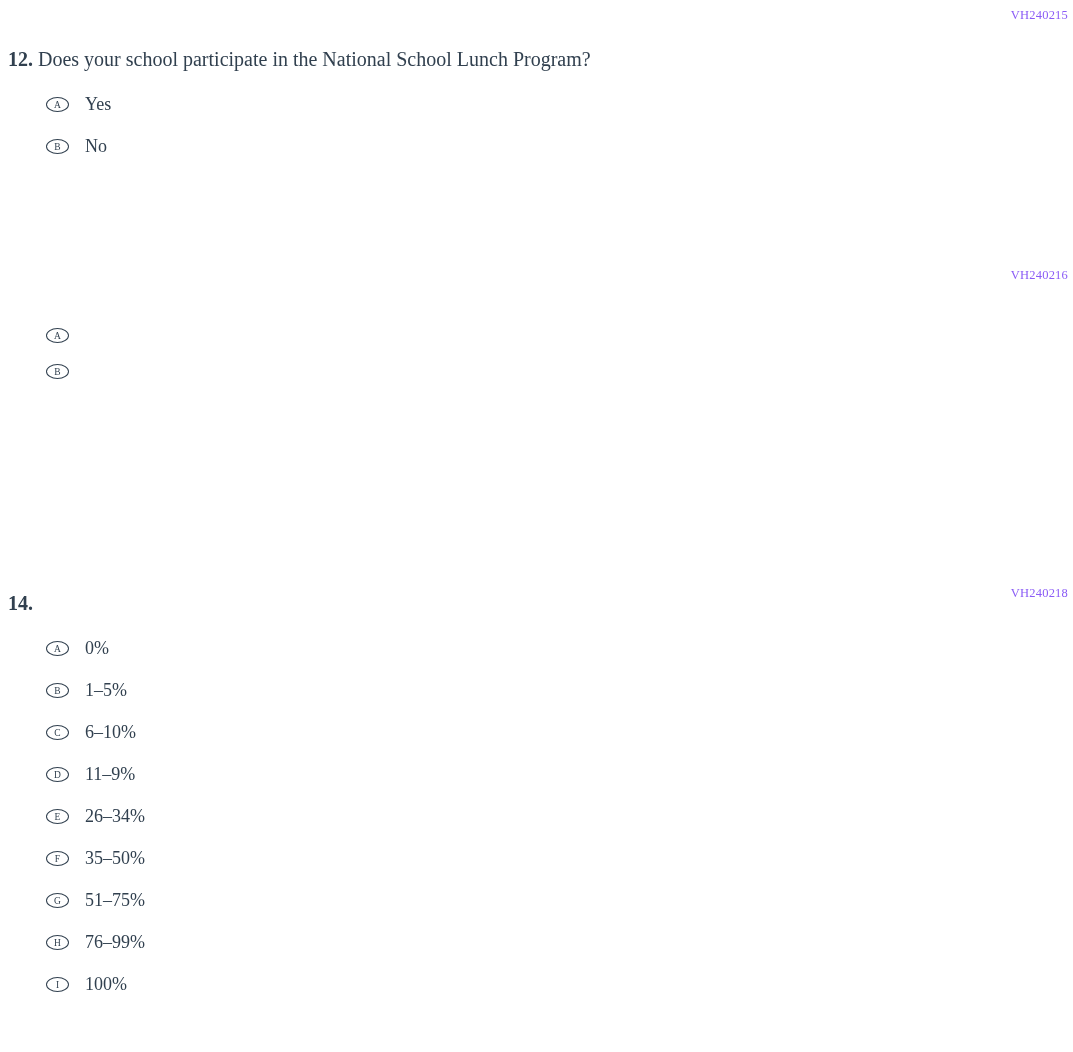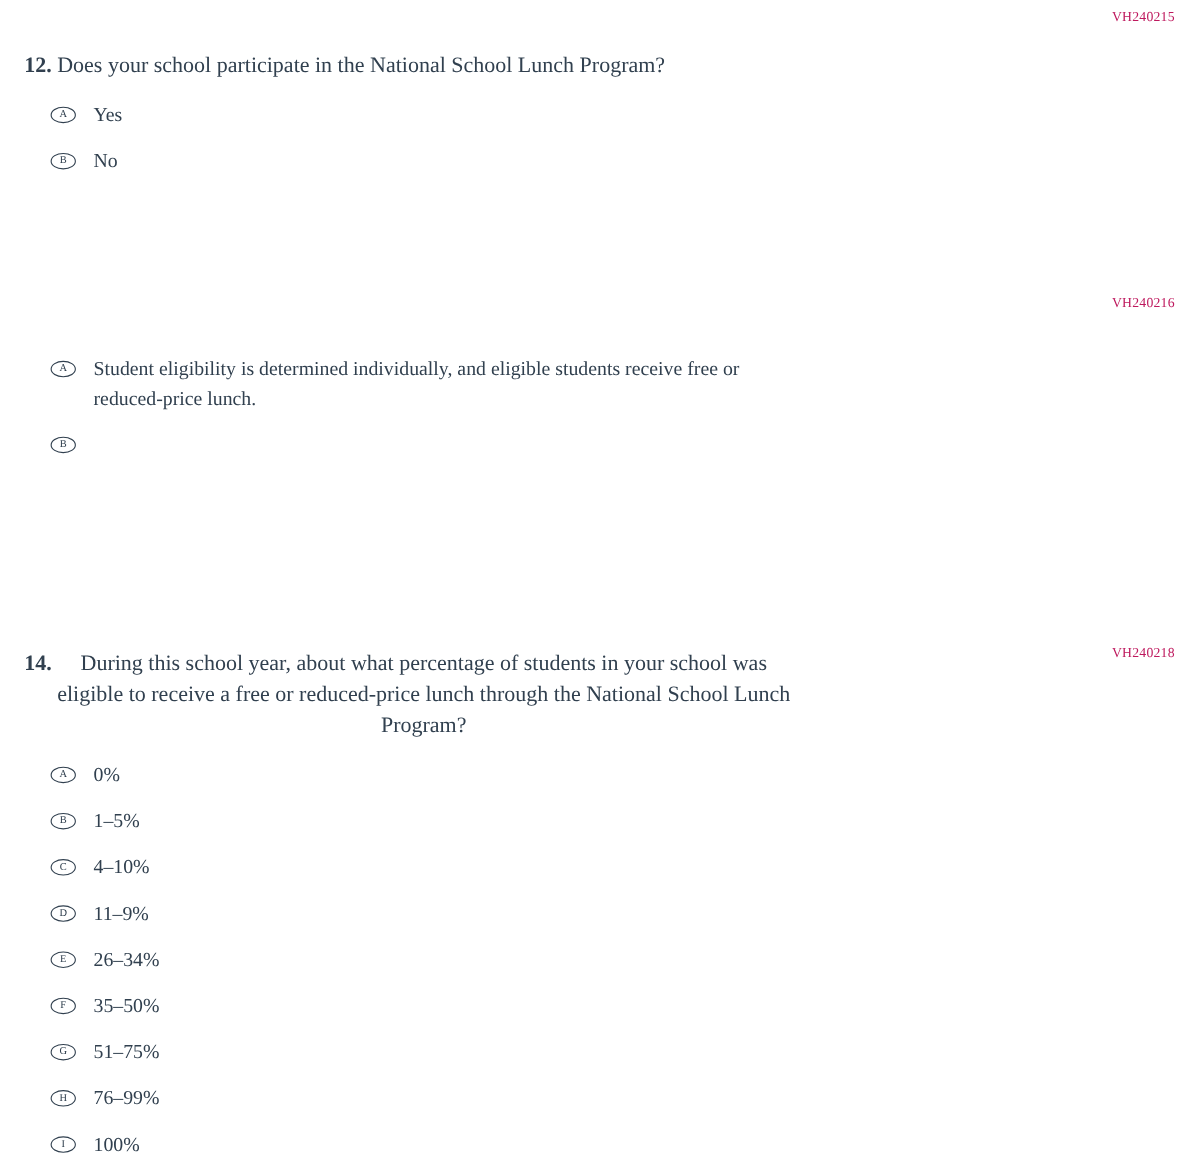--- a/index.html
+++ b/index.html
@@ -9,45 +9,43 @@
     position: relative;
     overflow: hidden;
     font-family: "Liberation Serif", "DejaVu Serif", serif;
     color: #31404f;
   }
   .item-code {
     position: absolute;
     right: 5px;
     font-size: 12.5px;
     letter-spacing: 0.2px;
-    color: #be185d;
+    color: #8b5cf6;
   }
   .question-block {
     position: absolute;
     left: 8px;
     width: 1058px;
   }
   .question-row {
     display: flex;
     align-items: flex-start;
-    margin-left: 14px;
   }
   .question-number {
     font-weight: bold;
     font-size: 20px;
     line-height: 28px;
     width: 30px;
     flex: 0 0 30px;
   }
   .question-text {
     font-size: 20px;
     line-height: 28px;
     white-space: pre-line;
     max-width: 900px;
-    text-align: center;
   }
   .options {
     margin-top: 18px;
     margin-left: 38px;
   }
   .option-row {
     display: flex;
     align-items: flex-start;
     margin-bottom: 15px;
   }
@@ -110,57 +108,52 @@
   </div>
 </div>
 
 <div class="item-code" id="code-q13">VH240216</div>
 <div class="question-block" id="block-q13">
   <div class="options">
     <div class="option-row">
       <span class="bubble">
           <span class="bubble-letter">A</span>
         </span>
-      <span class="option-label">Student eligibility is determined individually, and eligible students receive free or
-reduced-price lunch.</span>
     </div>
     <div class="option-row">
       <span class="bubble">
           <span class="bubble-letter">B</span>
         </span>
     </div>
   </div>
 </div>
 
 <div class="item-code" id="code-q14">VH240218</div>
 <div class="question-block" id="block-q14">
   <div class="question-row">
     <span class="question-number">14.</span>
-    <span class="question-text">During this school year, about what percentage of students in your school was
-eligible to receive a free or reduced-price lunch through the National School Lunch
-Program?</span>
   </div>
   <div class="options">
     <div class="option-row">
       <span class="bubble">
           <span class="bubble-letter">A</span>
         </span>
       <span class="option-label">0%</span>
     </div>
     <div class="option-row">
       <span class="bubble">
           <span class="bubble-letter">B</span>
         </span>
       <span class="option-label">1–5%</span>
     </div>
     <div class="option-row">
       <span class="bubble">
           <span class="bubble-letter">C</span>
         </span>
-      <span class="option-label">4–10%</span>
+      <span class="option-label">6–10%</span>
     </div>
     <div class="option-row">
       <span class="bubble">
           <span class="bubble-letter">D</span>
         </span>
       <span class="option-label">11–9%</span>
     </div>
     <div class="option-row">
       <span class="bubble">
           <span class="bubble-letter">E</span>

